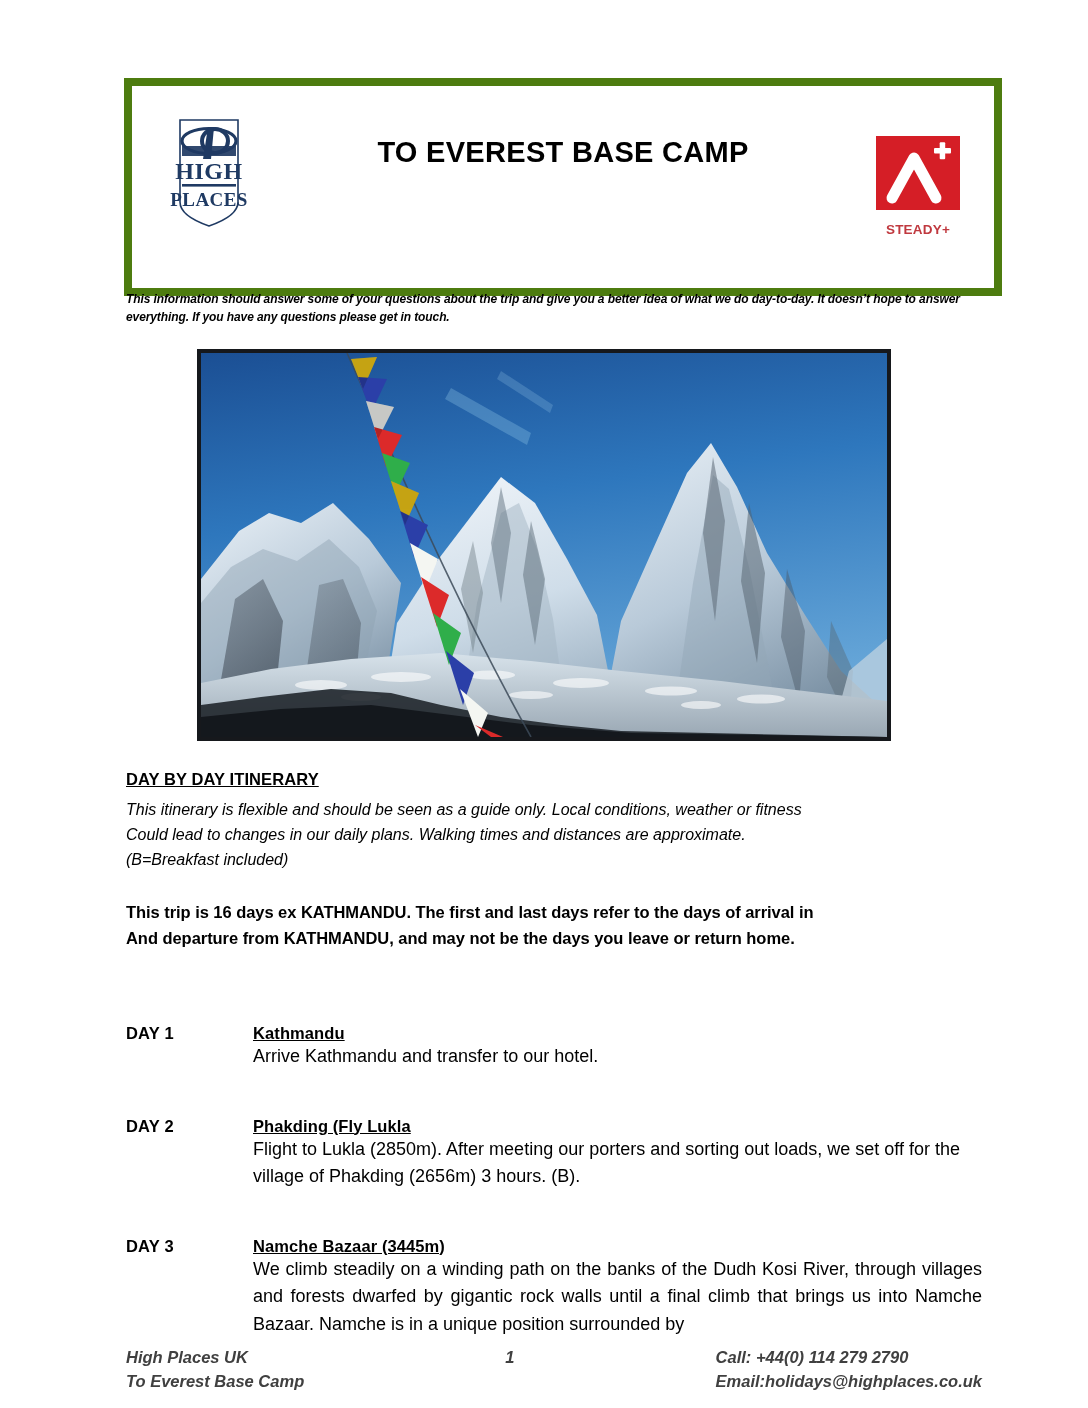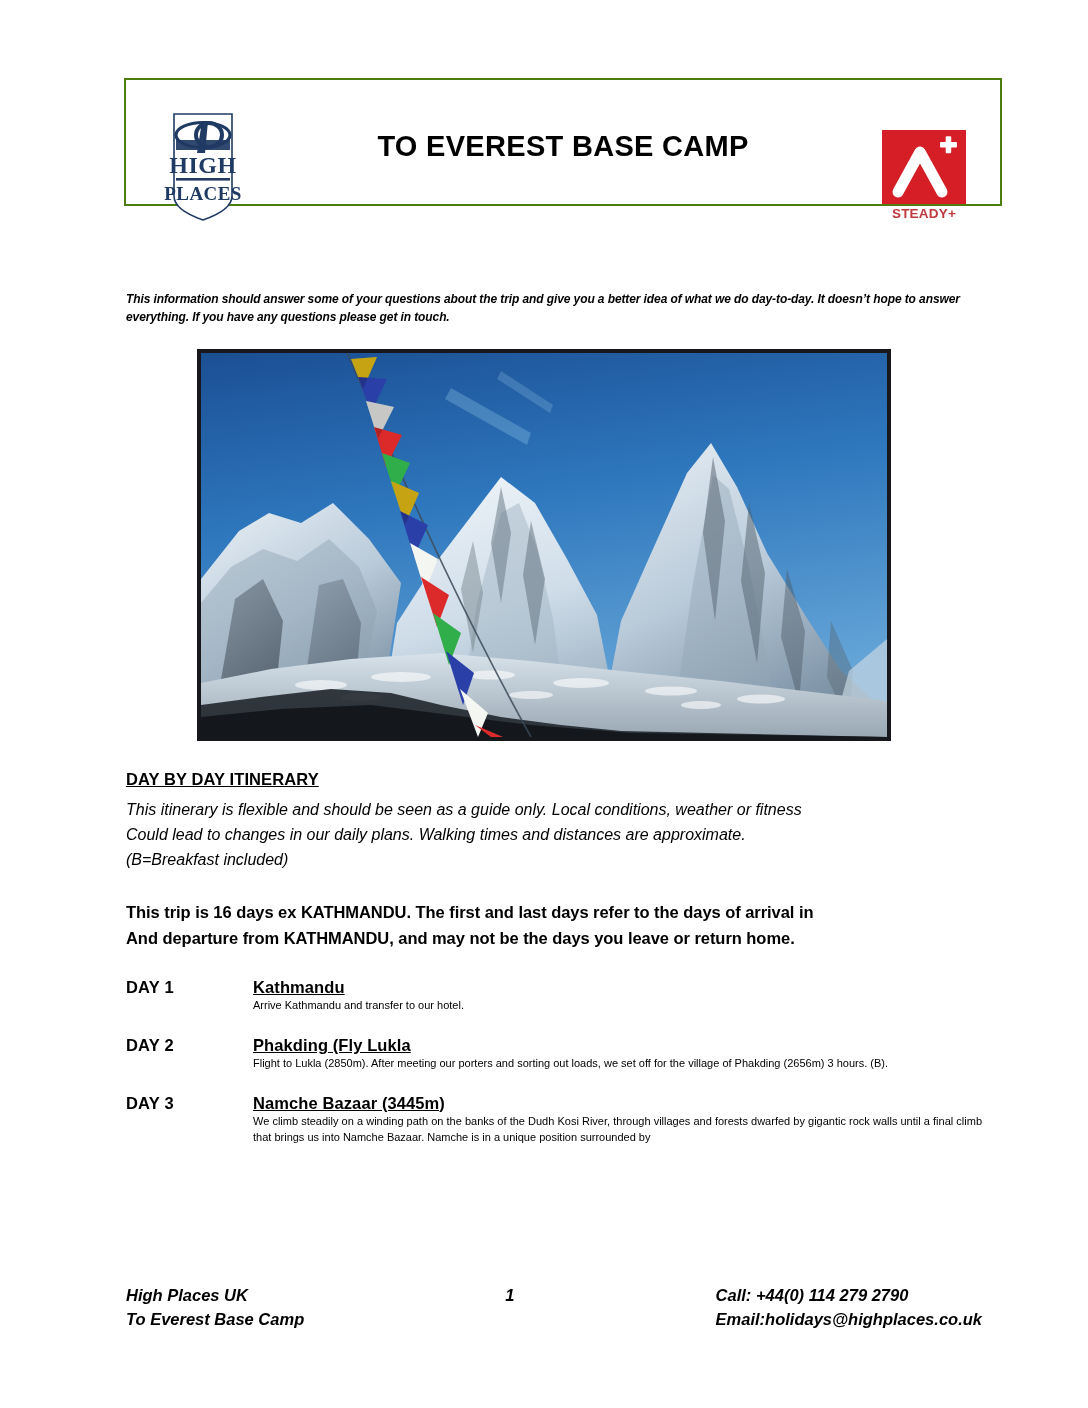--- a/index.html
+++ b/index.html
@@ -15,22 +15,22 @@
     color: #000000;
     overflow: hidden;
   }
 
   
   .header-box {
     position: absolute;
     left: 124px;
     top: 78px;
     width: 878px;
-    height: 128px;
-    border: 2px solid #4d7c0f;
+    height: 218px;
+    border: 8px solid #4d7c0f;
     box-sizing: border-box;
     display: flex;
     align-items: center;
   }
 
   .logo-high-places {
     position: absolute;
     left: 38px;
     top: 30px;
     width: 78px;
@@ -59,21 +59,21 @@
   }
   .steady-square {
     width: 84px;
     height: 74px;
     background: #d51e26;
     margin: 0 auto;
     position: relative;
   }
   .steady-square svg { display: block; }
   .steady-label {
-    margin-top: 2px;
+    margin-top: 12px;
     font-size: 13.5px;
     font-weight: bold;
     color: #c0393f;
     letter-spacing: 0.2px;
   }
 
   
   .intro {
     position: absolute;
     left: 126px;
@@ -135,53 +135,53 @@
     letter-spacing: -0.05px;
   }
 
   
   .days {
     position: absolute;
     left: 126px;
     top: 978px;
     width: 856px;
   }
-  .day-entry { margin-bottom: 22px; }
+  .day-entry { margin-bottom: 22px; margin-top: 46px; }
   .day-row {
     display: flex;
     align-items: flex-start;
   }
   .day-label {
     width: 127px;
     flex: 0 0 127px;
     font-size: 16.5px;
     font-weight: bold;
     letter-spacing: 0.2px;
   }
   .day-title {
     font-size: 16.5px;
     font-weight: bold;
     text-decoration: underline;
     letter-spacing: 0.1px;
   }
   .day-body {
     margin-left: 127px;
-    font-size: 11px;
+    font-size: 18px;
     line-height: 1.53;
     text-align: justify;
   }
   .day-body.nojustify { text-align: left; }
 
   
   .footer {
     position: absolute;
     left: 126px;
-    top: 1284px;
-    width: 856px;
-    color: #000000;
+    top: 1346px;
+    width: 856px;
+    color: #404040;
     font-size: 16.5px;
     font-weight: bold;
     font-style: italic;
     display: flex;
     justify-content: space-between;
     line-height: 1.45;
   }
   .footer-left { text-align: left; }
   .footer-center { text-align: center; flex: 0 0 auto; }
   .footer-right { }

